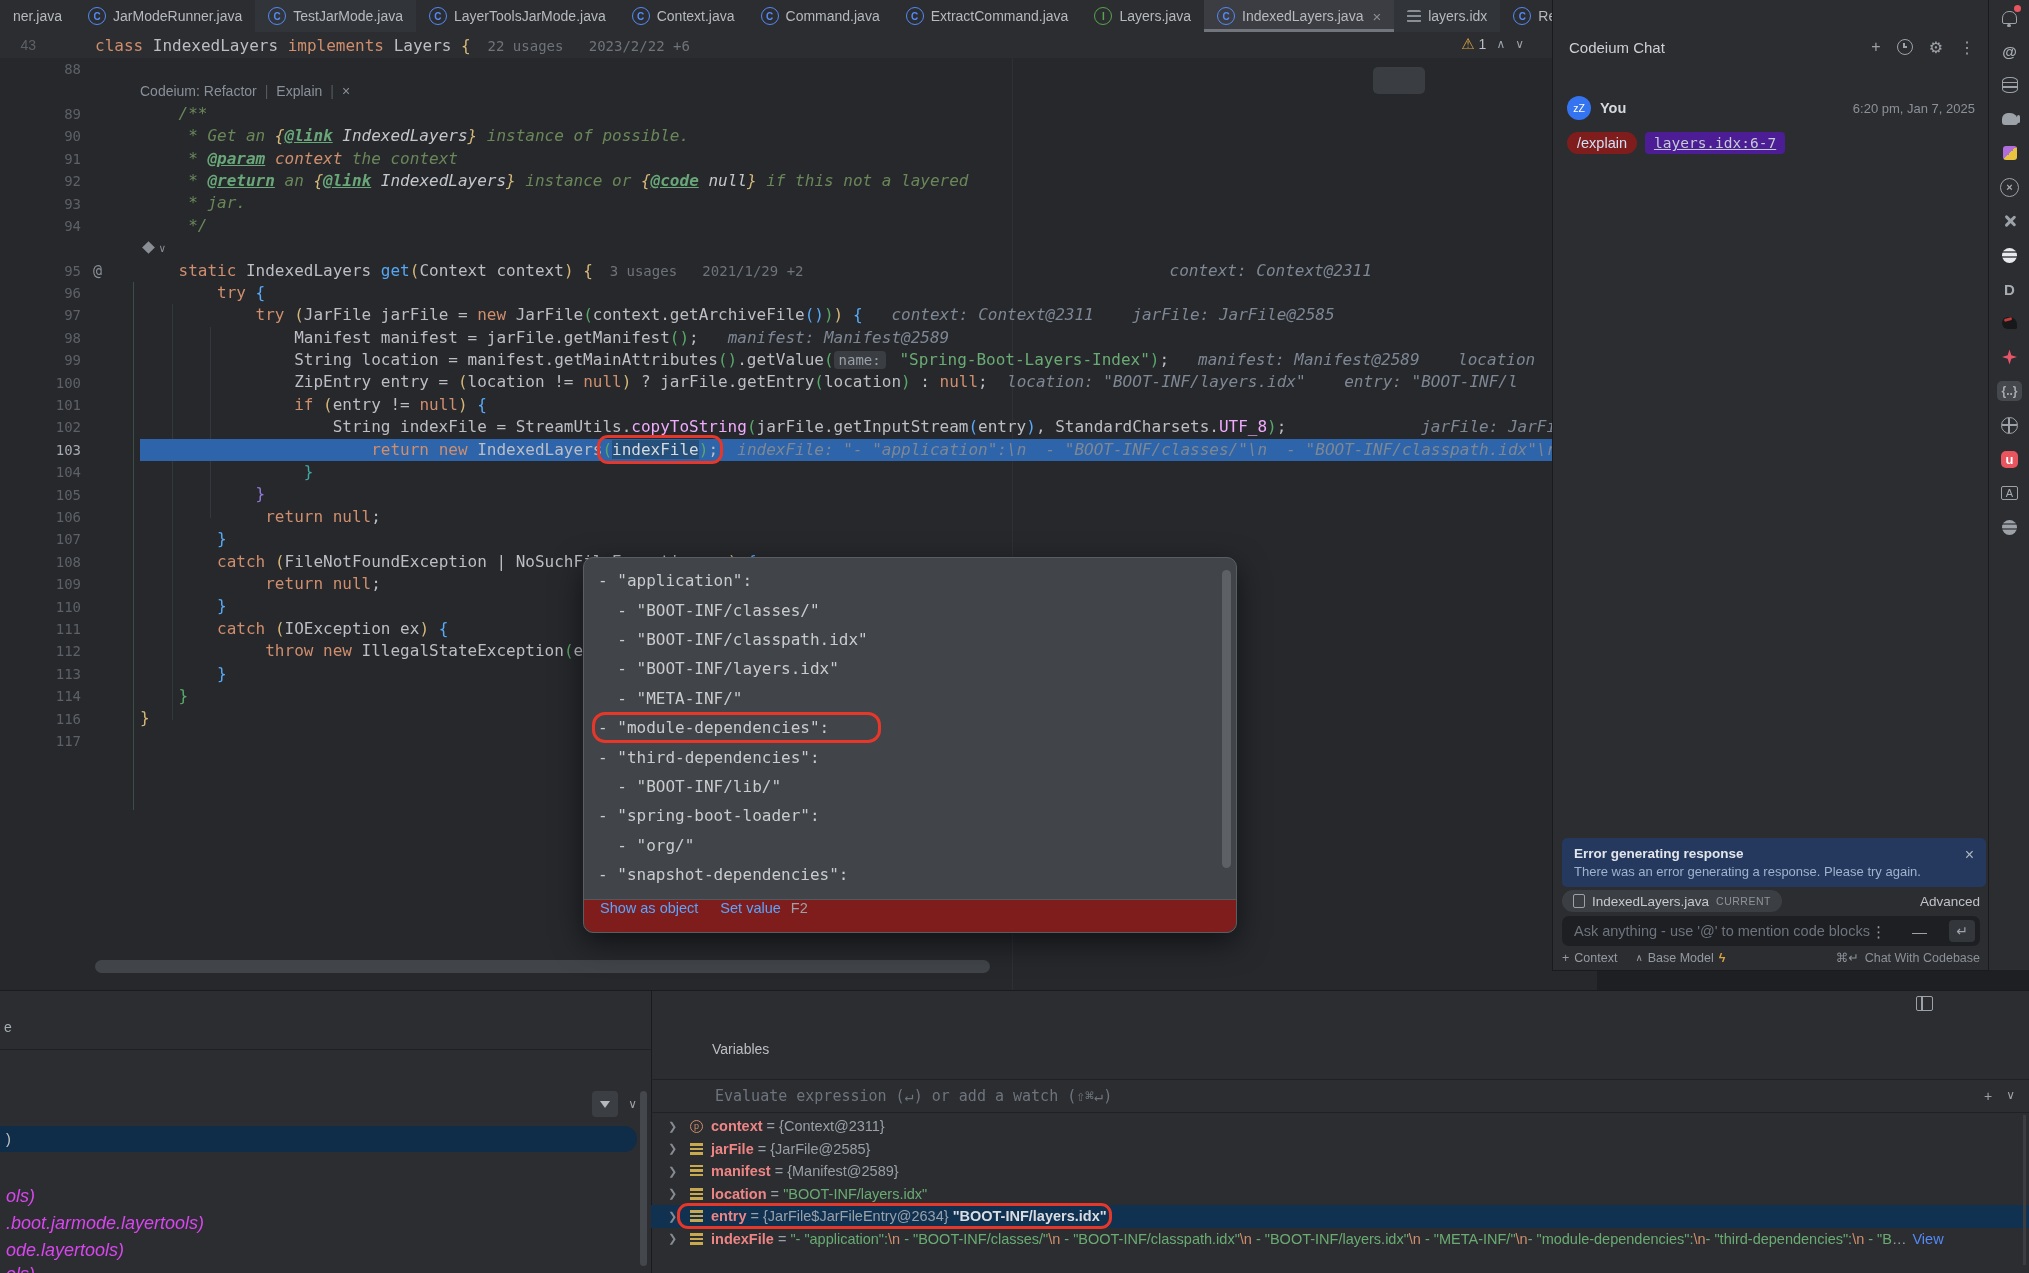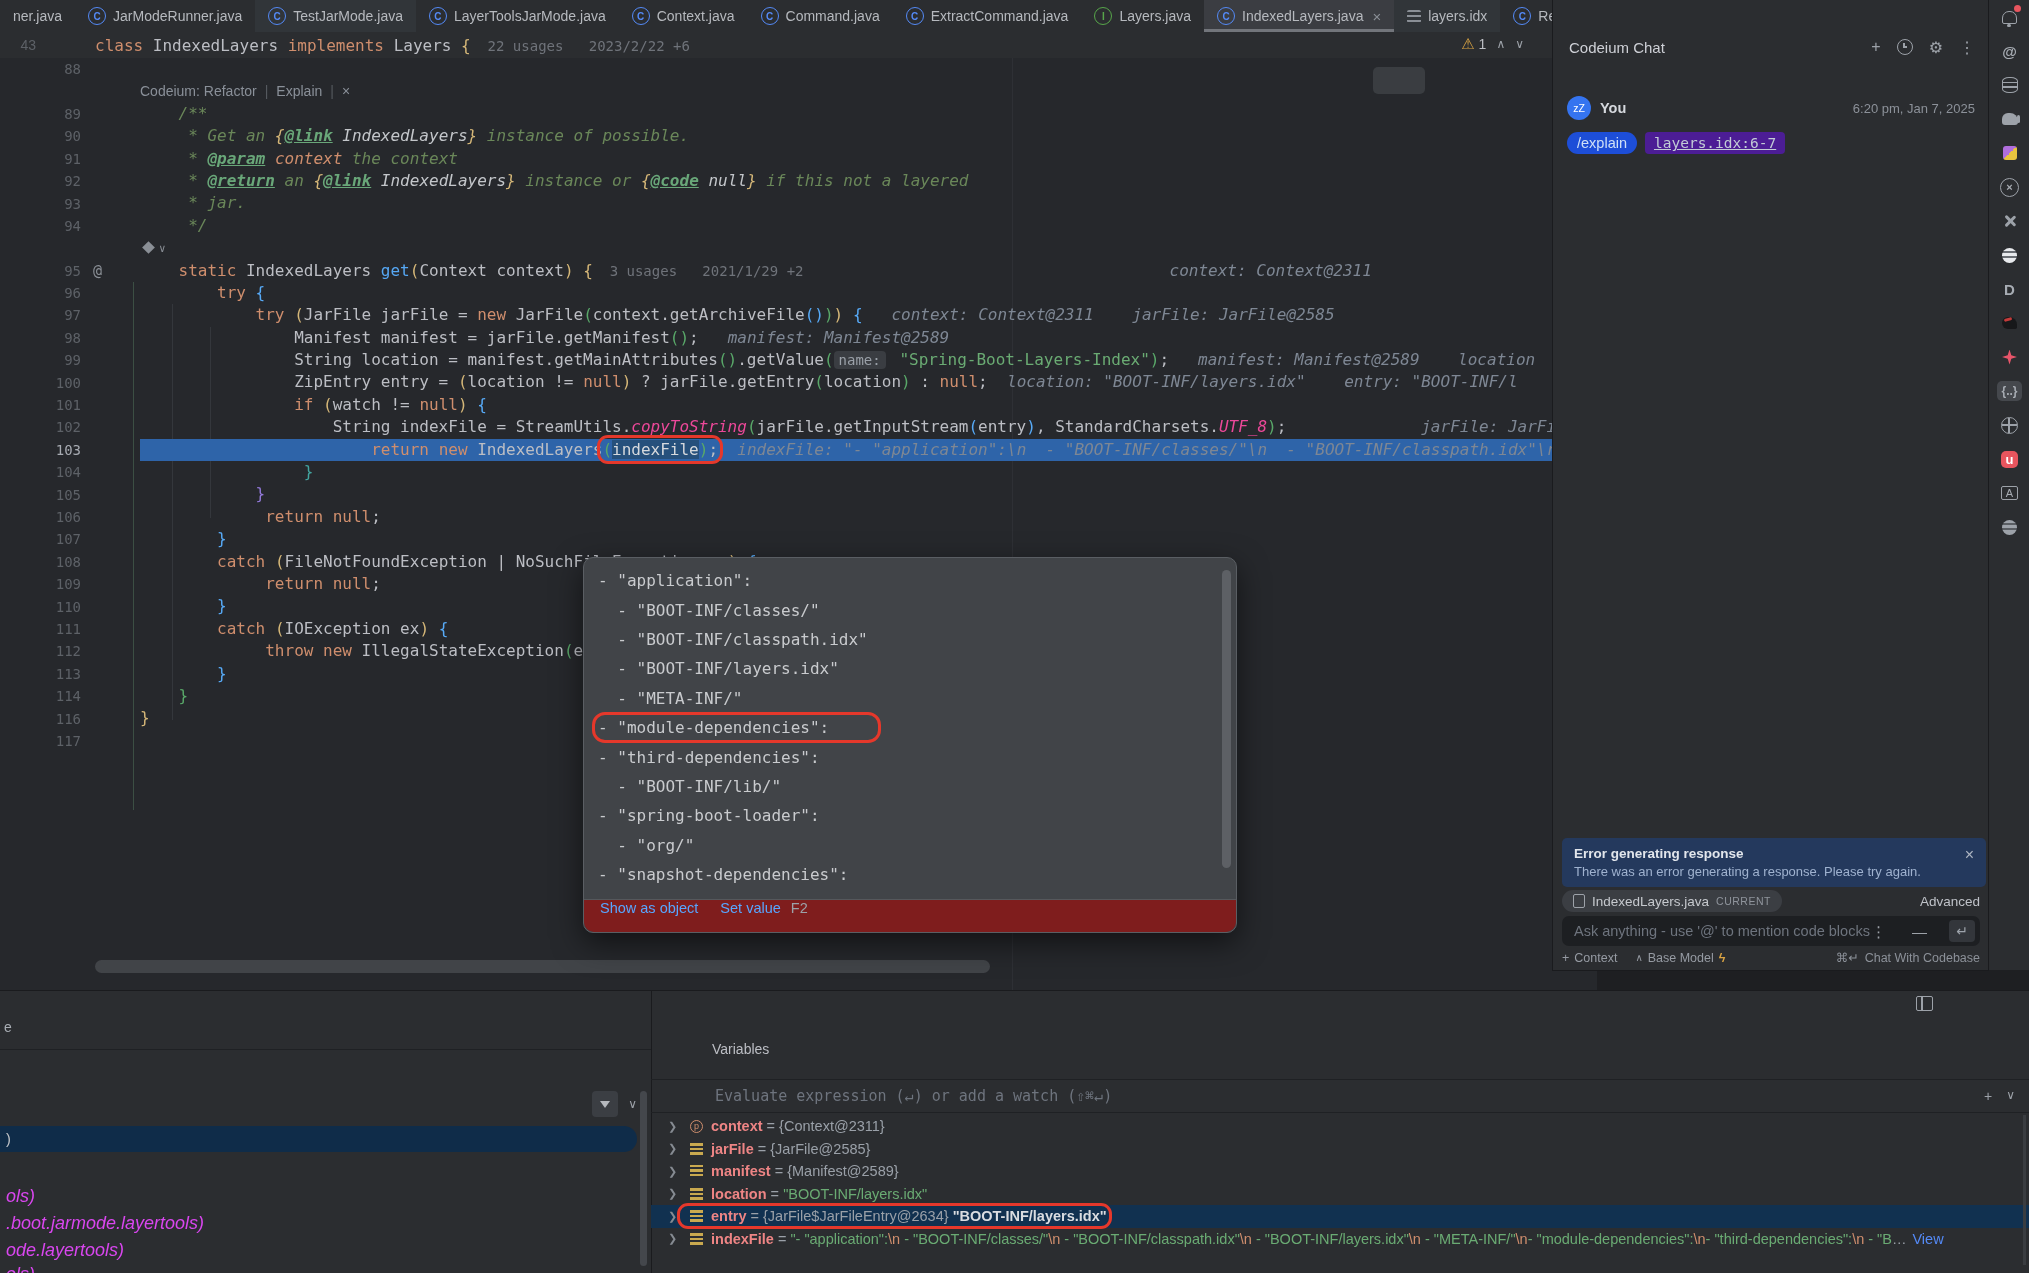--- a/index.html
+++ b/index.html
@@ -41,21 +41,21 @@
   .crow.sel .num{color:#a7abb2;}
   .crow .gicon{margin-left:12px;color:#8a8f96;font-family:"DejaVu Sans Mono",monospace;font-size:15px;}
   .ccontent{white-space:pre;font-family:"DejaVu Sans Mono",monospace;font-size:16px;line-height:22.4px;flex:1 1 auto;min-width:0;}
   .crow.sel{background:linear-gradient(to right,transparent 95px,#2e64a9 95px);}
   .cs.k{color:#cf8e6d}.cs.d{color:#bcbec4}.cs.s{color:#6aab73}.cs.g{color:#6f737a;font-size:14px}
   .cs.h{color:#7e8794;font-style:italic}
   .cs.j{color:#6a8759;font-style:italic}
   .cs.jt{color:#69a779;font-style:italic;font-weight:bold;text-decoration:underline}
   .cs.jb{color:#d5b778;font-style:italic}.cs.jl{color:#c3c6ca;font-style:italic}
   .cs.jp{color:#cf8e6d;font-style:italic}
-  .cs.md{color:#56a8f5}.cs.it{color:#ec4899;font-style:italic}
+  .cs.md{color:#56a8f5}.cs.it{color:#f0abfc;}
   .cs.p1{color:#d5b778}.cs.p2{color:#59a869}.cs.p3{color:#57aaf7}.cs.pp{color:#9279d9}.cs.pt{color:#42a5a0}
   .cs.wsel{background:#26507c;color:#d6d9dd;}
   .cs.chip{background:#3a3d42;color:#9aa0a8;border-radius:4px;padding:1px 5px;margin-right:4px;font-size:14px;}
   .redbox{outline:3px solid #e5382b;outline-offset:2px;border-radius:6px;}
   .inlaytxt{font-size:14px;color:#8a9099;display:flex;gap:8px;align-items:center;font-family:"Liberation Sans",sans-serif;}
   .inlaytxt .pipe{color:#55595f;}
   .aispark{width:9px;height:9px;background:#8a8f96;transform:rotate(45deg);display:inline-block;margin-left:4px;}
   .aichev{color:#8a8f96;font-size:11px;margin-left:6px;}
   .iguide{position:absolute;width:1px;background:#34373c;}
   .iguide.green{background:#3c4f44;}
@@ -89,21 +89,21 @@
   .clockicon{width:14px;height:14px;border:1.5px solid #9da2a9;border-radius:50%;position:relative;display:inline-block;}
   .clockicon::after{content:"";position:absolute;left:5.5px;top:2.5px;width:1.5px;height:5px;background:#9da2a9;}
   .clockicon::before{content:"";position:absolute;left:5.5px;top:6px;width:4px;height:1.5px;background:#9da2a9;}
   #chatmsg{position:absolute;left:14px;top:96px;width:408px;}
   #chatmsg .mrow{display:flex;align-items:center;}
   .avatar{width:24px;height:24px;border-radius:50%;background:#3574f0;color:#fff;font-size:10.5px;
           display:flex;align-items:center;justify-content:center;font-weight:normal;}
   #chatmsg .author{font-size:14.5px;font-weight:600;color:#d5d8dd;margin-left:9px;}
   #chatmsg .time{margin-left:auto;font-size:13px;color:#8c9199;}
   #chatmsg .pills{display:flex;margin-top:12px;align-items:center;}
-  .pill-cmd{background:#1d4ed8;color:#cfe0f7;font-size:14.5px;padding:3px 10px;border-radius:11px;}
+  .pill-cmd{background:#7f1d1d;color:#cfe0f7;font-size:14.5px;padding:3px 10px;border-radius:11px;}
   .pill-ref{background:#4c1d95;color:#c2cbd6;font-family:"DejaVu Sans Mono",monospace;font-size:14.5px;
             padding:3px 9px;border-radius:4px;margin-left:8px;text-decoration:underline;}
   #chaterror{position:absolute;left:9px;top:838px;width:400px;background:#24395d;border-radius:5px;padding:8px 12px;}
   #chaterror .etitle{font-size:13.5px;font-weight:bold;color:#e2e6ec;}
   #chaterror .ebody{font-size:13px;color:#9fb2cf;margin-top:3px;}
   #chaterror .eclose{position:absolute;right:12px;top:8px;color:#aeb6c2;font-size:16px;}
   #chatctx{position:absolute;left:9px;top:890px;width:418px;display:flex;align-items:center;}
   .ctxchip{background:#3b3e43;border-radius:11px;height:22px;display:flex;align-items:center;gap:7px;padding:0 11px;}
   .docicon{width:10px;height:12px;border:1.5px solid #9da2a9;border-radius:2px;display:inline-block;}
   .ctxchip .fname{font-size:13.5px;color:#c6c9ce;}
@@ -359,21 +359,21 @@
       <div class="crow">
         <div class="gut">
           <span class="num">100</span>
         </div>
         <div class="ccontent"><span class="cs d">                </span><span class="cs d">ZipEntry entry = </span><span class="cs p1">(</span><span class="cs d">location != </span><span class="cs k">null</span><span class="cs p1">)</span><span class="cs d"> ? jarFile.getEntry</span><span class="cs p2">(</span><span class="cs d">location</span><span class="cs p2">)</span><span class="cs d"> : </span><span class="cs k">null</span><span class="cs d">;</span><span class="cs d">  </span><span class="cs h">location: "BOOT-INF/layers.idx"    entry: "BOOT-INF/l</span></div>
       </div>
       <div class="crow">
         <div class="gut">
           <span class="num">101</span>
         </div>
-        <div class="ccontent"><span class="cs d">                </span><span class="cs k">if</span><span class="cs d"> </span><span class="cs p1">(</span><span class="cs d">watch != </span><span class="cs k">null</span><span class="cs p1">)</span><span class="cs d"> </span><span class="cs p3">{</span></div>
+        <div class="ccontent"><span class="cs d">                </span><span class="cs k">if</span><span class="cs d"> </span><span class="cs p1">(</span><span class="cs d">entry != </span><span class="cs k">null</span><span class="cs p1">)</span><span class="cs d"> </span><span class="cs p3">{</span></div>
       </div>
       <div class="crow">
         <div class="gut">
           <span class="num">102</span>
         </div>
         <div class="ccontent"><span class="cs d">                    </span><span class="cs d">String indexFile = StreamUtils.</span><span class="cs it">copyToString</span><span class="cs p2">(</span><span class="cs d">jarFile.getInputStream</span><span class="cs p3">(</span><span class="cs d">entry</span><span class="cs p3">)</span><span class="cs d">, StandardCharsets.</span><span class="cs it">UTF_8</span><span class="cs p2">)</span><span class="cs d">;</span><span class="cs d">              </span><span class="cs h">jarFile: JarFile@2585</span></div>
       </div>
       <div class="crow sel">
         <div class="gut">
           <span class="num">103</span>

